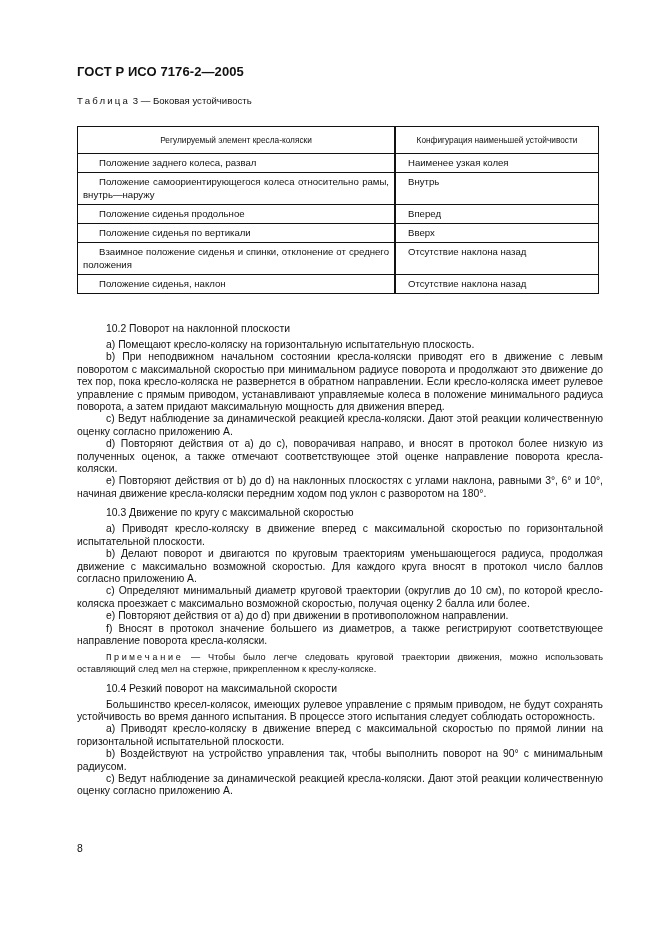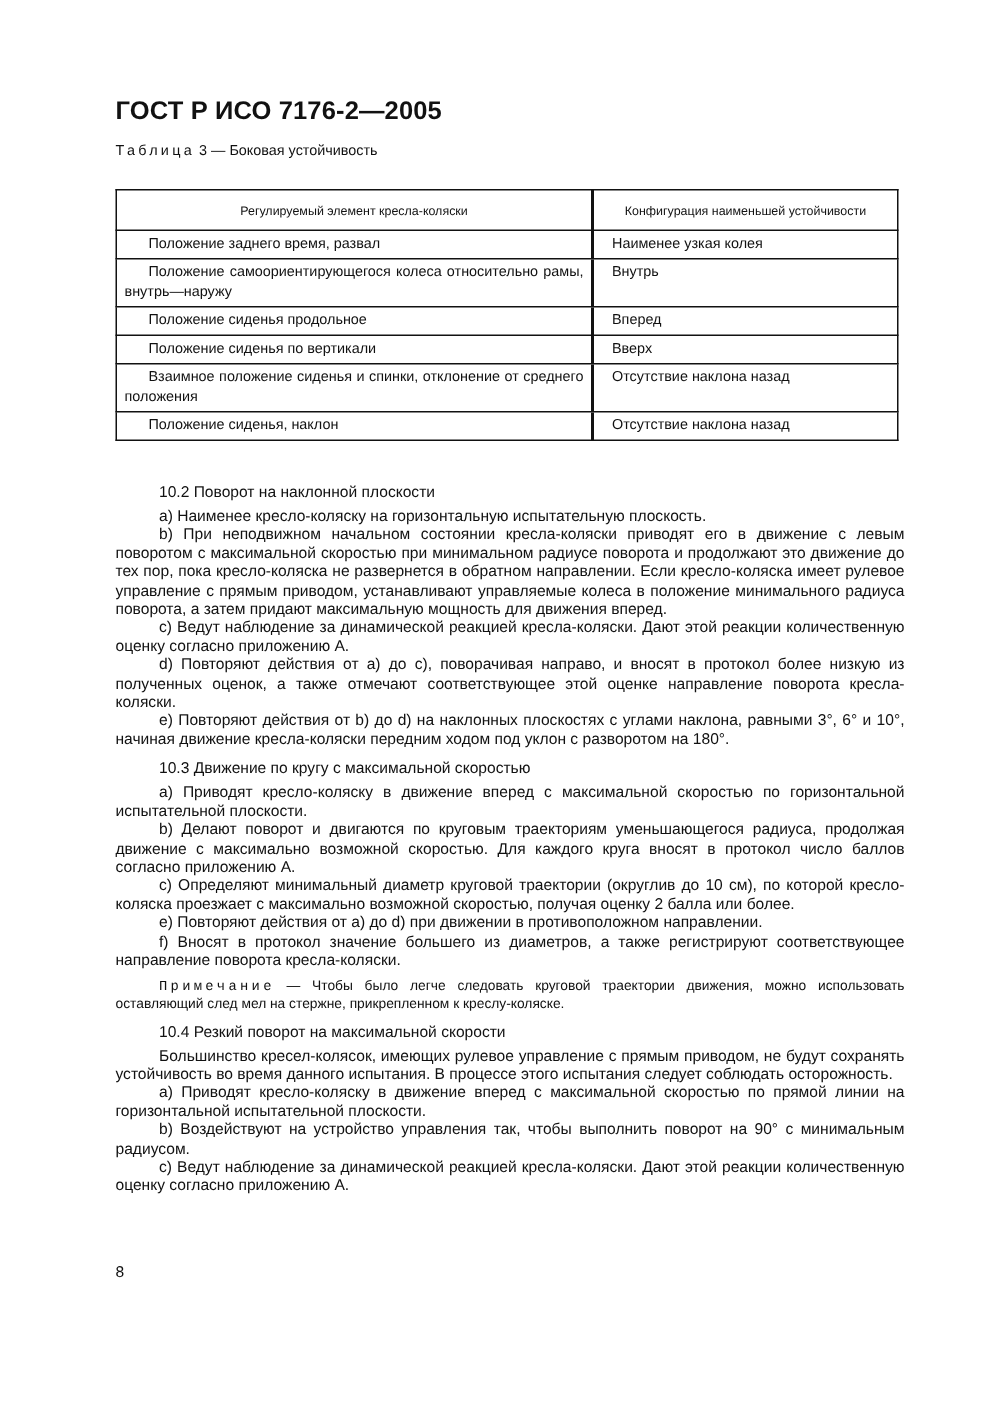--- a/index.html
+++ b/index.html
@@ -1,19 +1,19 @@
 <!DOCTYPE html>
 <html><head>
 <meta charset="utf-8">
 <style>
   html, body { margin:0; padding:0; background:#ffffff; }
   body { width:661px; height:936px; position:relative; overflow:hidden;
          font-family:"Liberation Sans", sans-serif; color:#111; }
   .page { position:absolute; left:0; top:0; width:661px; height:936px; }
-  .hdr { position:absolute; left:77px; top:64px; font-weight:bold; font-size:17px; letter-spacing:0.1px; }
+  .hdr { position:absolute; left:77px; top:64px; font-weight:bold; font-size:13px; letter-spacing:0.1px; }
   .tcap { position:absolute; left:77px; top:95px; font-size:9.6px; }
   .tcap .sp { letter-spacing:2.2px; }
   table.t { position:absolute; left:77px; top:126px; width:522px; border-collapse:collapse; font-size:9.6px; }
   table.t td, table.t th { border:1px solid #111; vertical-align:top; padding:3px 5px 3px 5px; line-height:12.3px; }
   table.t th { font-weight:normal; font-size:8.3px; height:26px; vertical-align:middle; text-align:center; padding:0 4px; }
   table.t td.c1 { width:306px; text-align:justify; text-align-last:left; }
   table.t td.c2 { padding-left:12px; }
   table.t td.ind { text-indent:16px; }
   table.t .h1 { border-right:2px solid #111; }
   table.t tr.r td:first-child { border-right:2px solid #111; }
@@ -33,21 +33,21 @@
 
   <div class="tcap"><span class="sp">Таблица</span><span> 3 — Боковая устойчивость</span></div>
 
   <table class="t">
     <tbody>
         <tr>
       <th class="h1">Регулируемый элемент кресла-коляски</th>
       <th>Конфигурация наименьшей устойчивости</th>
     </tr>
     <tr class="r">
-      <td class="c1 ind">Положение заднего время, развал</td>
+      <td class="c1 ind">Положение заднего колеса, развал</td>
       <td class="c2">Наименее узкая колея</td>
     </tr>
     <tr class="r">
       <td class="c1 ind">Положение самоориентирующегося колеса относительно рамы, внутрь—наружу</td>
       <td class="c2">Внутрь</td>
     </tr>
     <tr class="r">
       <td class="c1 ind">Положение сиденья продольное</td>
       <td class="c2">Вперед</td>
     </tr>
@@ -61,21 +61,21 @@
     </tr>
     <tr class="r">
       <td class="c1 ind">Положение сиденья, наклон</td>
       <td class="c2">Отсутствие наклона назад</td>
     </tr>
   </tbody>
     </table>
 
   <div class="body">
     <h2>10.2  Поворот на наклонной плоскости</h2>
-    <p>а)  Наименее кресло-коляску на горизонтальную испытательную плоскость.</p>
+    <p>а)  Помещают кресло-коляску на горизонтальную испытательную плоскость.</p>
     <p>b)  При неподвижном начальном состоянии кресла-коляски приводят его в движение с левым поворотом с максимальной скоростью при минимальном радиусе поворота и продолжают это движение до тех пор, пока кресло-коляска не развернется в обратном направлении. Если кресло-коляска имеет рулевое управление с прямым приводом, устанавливают управляемые колеса в положение минимального радиуса поворота, а затем придают максимальную мощность для движения вперед.</p>
     <p>с)  Ведут наблюдение за динамической реакцией кресла-коляски. Дают этой реакции количественную оценку согласно приложению А.</p>
     <p>d)  Повторяют действия от а) до с), поворачивая направо, и вносят в протокол более низкую из полученных оценок, а также отмечают соответствующее этой оценке направление поворота кресла-коляски.</p>
     <p>е)  Повторяют действия от b) до d) на наклонных плоскостях с углами наклона, равными 3°, 6° и 10°, начиная движение кресла-коляски передним ходом под уклон с разворотом на 180°.</p>
     <div class="gap"></div>
     <h2>10.3  Движение по кругу с максимальной скоростью</h2>
     <p>а)  Приводят кресло-коляску в движение вперед с максимальной скоростью по горизонтальной испытательной плоскости.</p>
     <p>b)  Делают поворот и двигаются по круговым траекториям уменьшающегося радиуса, продолжая движение с максимально возможной скоростью. Для каждого круга вносят в протокол число баллов согласно приложению А.</p>
     <p>с)  Определяют минимальный диаметр круговой траектории (округлив до 10 см), по которой кресло-коляска проезжает с максимально возможной скоростью, получая оценку 2 балла или более.</p>
     <p>е)  Повторяют действия от а) до d) при движении в противоположном направлении.</p>

